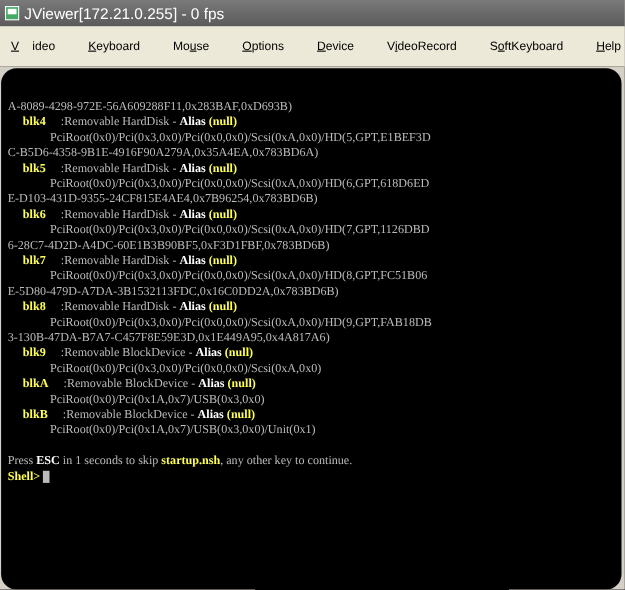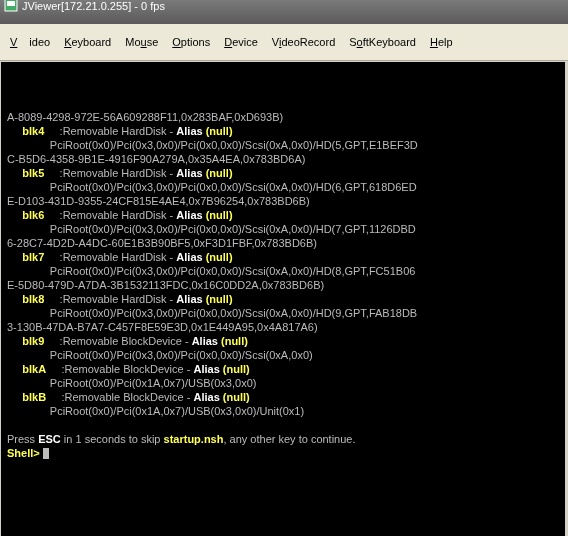--- a/index.html
+++ b/index.html
@@ -1,22 +1,22 @@
 <!DOCTYPE html>
 <html><head>
 <meta charset="utf-8">
 <style>
   * { margin: 0; padding: 0; box-sizing: border-box; }
   body { width: 568px; height: 536px; background: #d4d0c8; font-family: sans-serif; overflow: hidden; }
-  .titlebar { height: 20px; background: linear-gradient(#7a7a7a,#5a5a5a); display: flex; align-items: flex-end; padding: 12px 4px; color: #fff; font-size: 11px; }
+  .titlebar { height: 20px; background: linear-gradient(#7a7a7a,#5a5a5a); display: flex; align-items: center; padding: 12px 4px; color: #fff; font-size: 14px; }
   .titlebar .ticon { width: 14px; height: 14px; margin-right: 4px; display: flex; align-items: center; justify-content: center; }
-  .menubar { height: 20px; background: #ece9d8; display: flex; align-items: center; padding: 18px 4px; font-size: 11px; color: #000; border-bottom: 1px solid #aca899; gap: 2px; }
+  .menubar { height: 20px; background: #ece9d8; display: flex; align-items: center; padding: 18px 4px; font-size: 11px; color: #000; border-bottom: 1px solid #aca899; gap: 18px; }
   .menubar span { padding: 1px 6px; cursor: default; }
   .menubar span u { text-decoration: underline; }
-  .console { width: 564px; height: 474px; margin: 1px; background: #000; color: #ccc; font-family: Liberation Sans, sans-serif; font-size: 11px; line-height: 14px; padding: 20px 6px; white-space: pre; overflow: hidden; }
+  .console { width: 564px; height: 474px; margin: 1px; background: #000; color: #ccc; font-family: Liberation Serif, serif; font-size: 11px; line-height: 14px; padding: 0 6px; white-space: pre; overflow: hidden; border-radius: 14px; }
   .y { color: #ffff55; font-weight: bold; }
   .w { color: #ffffff; font-weight: bold; }
   .g { color: #bbbbbb; }
   .cursor { display:inline-block; width:6px; height:11px; background:#bbb; vertical-align:text-bottom; }
   .statusbar { height: 18px; background: #ece9d8; display: flex; align-items: flex-end; padding: 0 6px; font-size: 11px; color: #333; border-top: 1px solid #fff; }
 </style>
 </head>
 <body>
 
 <div class="titlebar">

